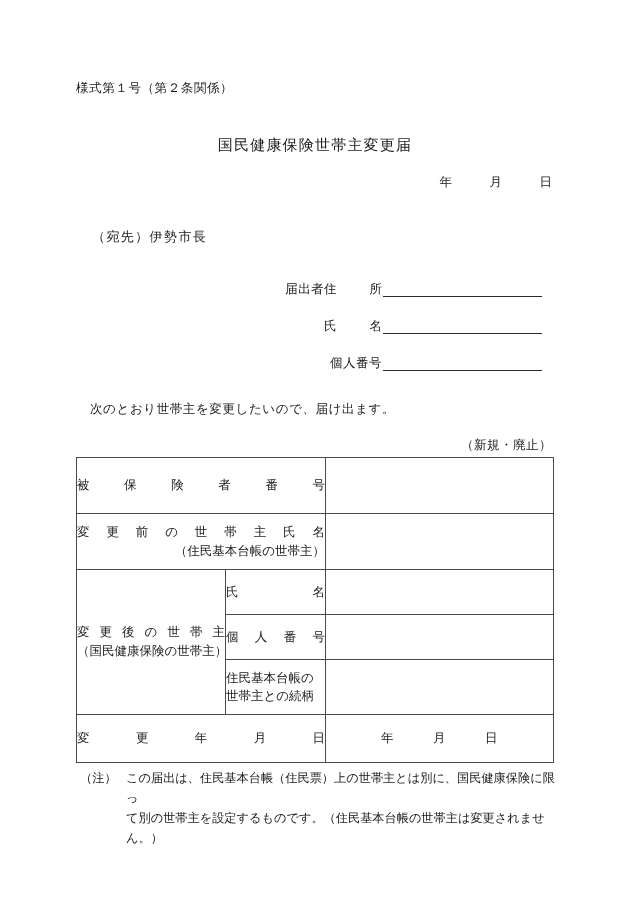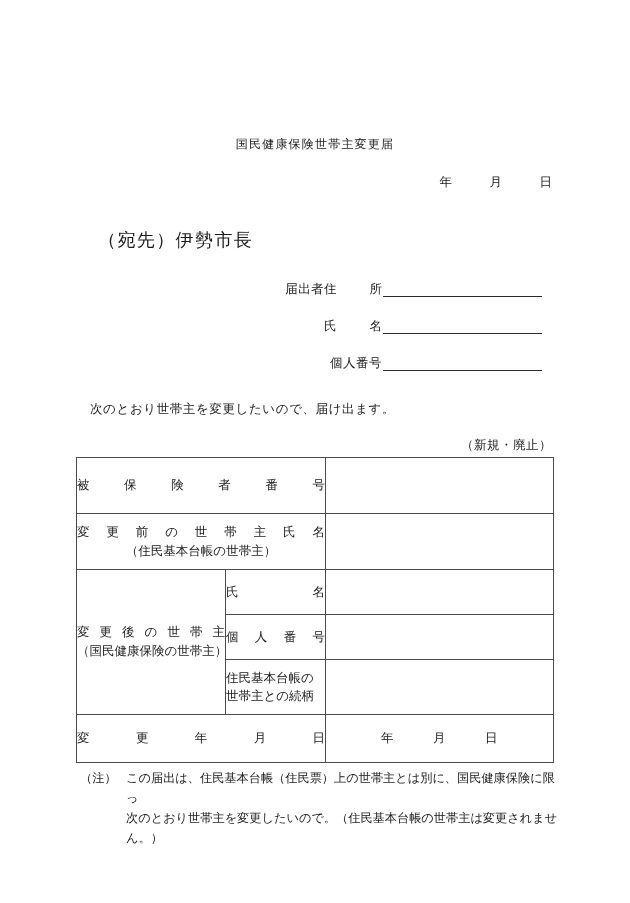--- a/index.html
+++ b/index.html
@@ -31,37 +31,37 @@
     font-size: 12.5px;
     letter-spacing: 0.6px;
     white-space: nowrap;
   }
 
   .doc-title {
     left: 0;
     right: 0;
     top: 136px;
     text-align: center;
-    font-size: 12px;
+    font-size: 15px;
     letter-spacing: 1.2px;
   }
 
   .date-line {
     left: 0;
     right: 78px;
     top: 174px;
     text-align: right;
     font-size: 12.5px;
     white-space: pre;
   }
 
   .addressee {
-    left: 98px;
+    left: 92px;
     top: 228px;
-    font-size: 18px;
+    font-size: 13px;
     letter-spacing: 1.4px;
     white-space: nowrap;
   }
 
   
   .applicant {
     position: absolute;
     left: 262px;
     top: 281px;
     width: 280px;
@@ -136,21 +136,21 @@
     padding: 0 10px;
   }
   
   .spread {
     display: flex;
     justify-content: space-between;
     white-space: nowrap;
   }
   .spread > span { display: inline-block; }
   .sub {
-    text-align: center;
+    text-align: right;
     white-space: nowrap;
     margin-top: 2px;
   }
   .label-block {
     padding: 6px 12px;
   }
   .stack-label {
     padding: 6px 10px;
     line-height: 1.45;
     margin-left: 7px;
@@ -177,20 +177,21 @@
     width: 46px;
   }
   .footnote-body { flex: 1 1 auto; }
   .footnote-line2 { margin-left: 46px; }
 </style>
 </head>
 <body>
 
 <div class="page">
 
+  <div class="abs form-no jp">様式第１号（第２条関係）</div>
 
   <div class="abs doc-title jp">国民健康保険世帯主変更届</div>
 
   <div class="abs date-line jp">年　　　月　　　日</div>
 
   <div class="abs addressee jp">（宛先）伊勢市長</div>
 
   <div class="applicant">
 
     <div class="applicant-row">
@@ -319,16 +320,16 @@
       </tr>
 
     </tbody>
   </table>
 
   <div class="footnote jp">
     <div class="footnote-row">
       <div class="footnote-mark">（注）</div>
       <div class="footnote-body">この届出は、住民基本台帳（住民票）上の世帯主とは別に、国民健康保険に限っ</div>
     </div>
-    <div class="footnote-line2">次のとおり世帯主を変更したいので。（住民基本台帳の世帯主は変更されません。）</div>
+    <div class="footnote-line2">て別の世帯主を設定するものです。（住民基本台帳の世帯主は変更されません。）</div>
   </div>
 
 </div>
 
 </body></html>

